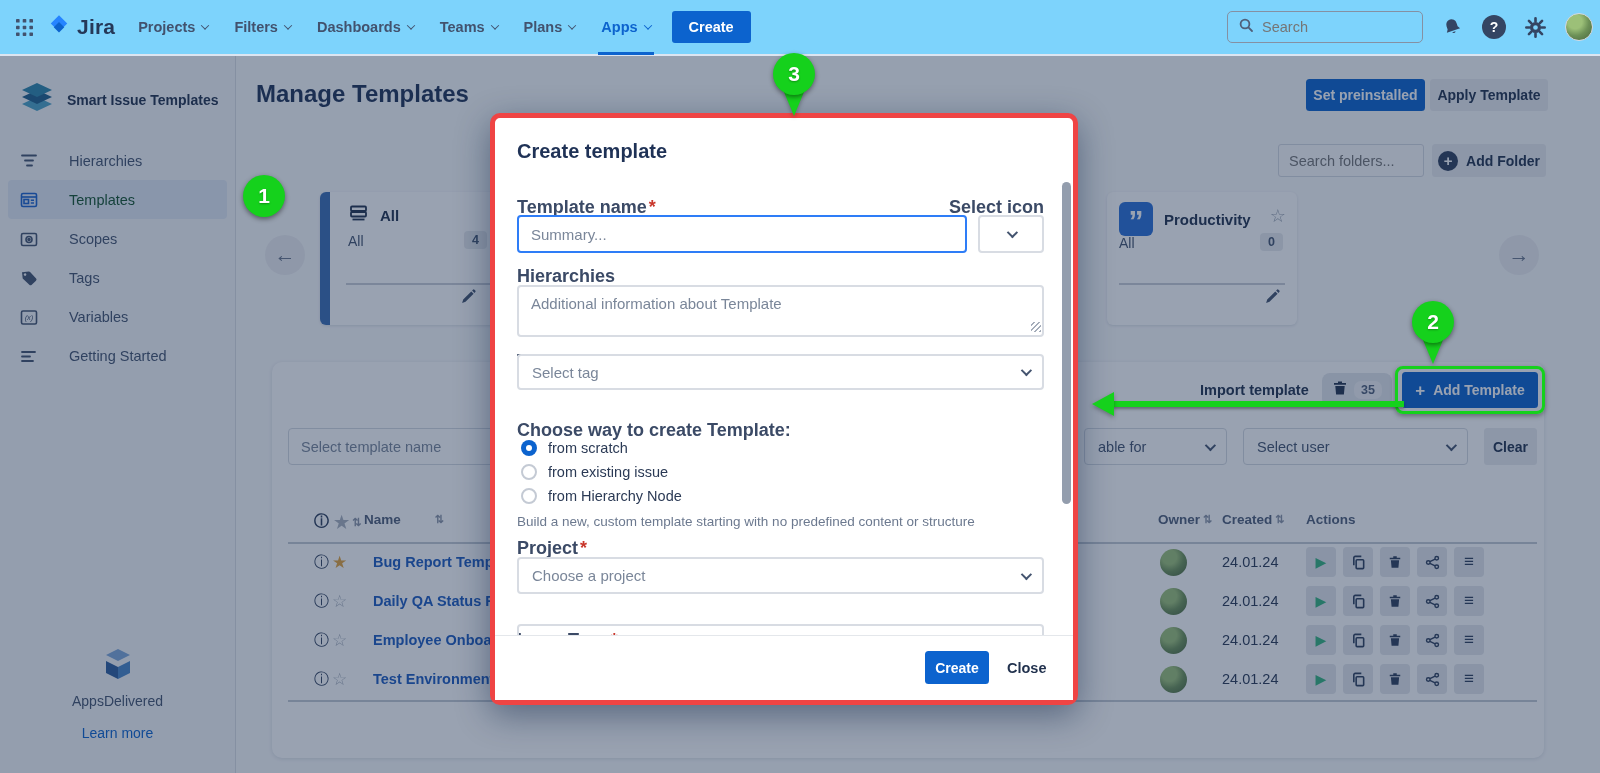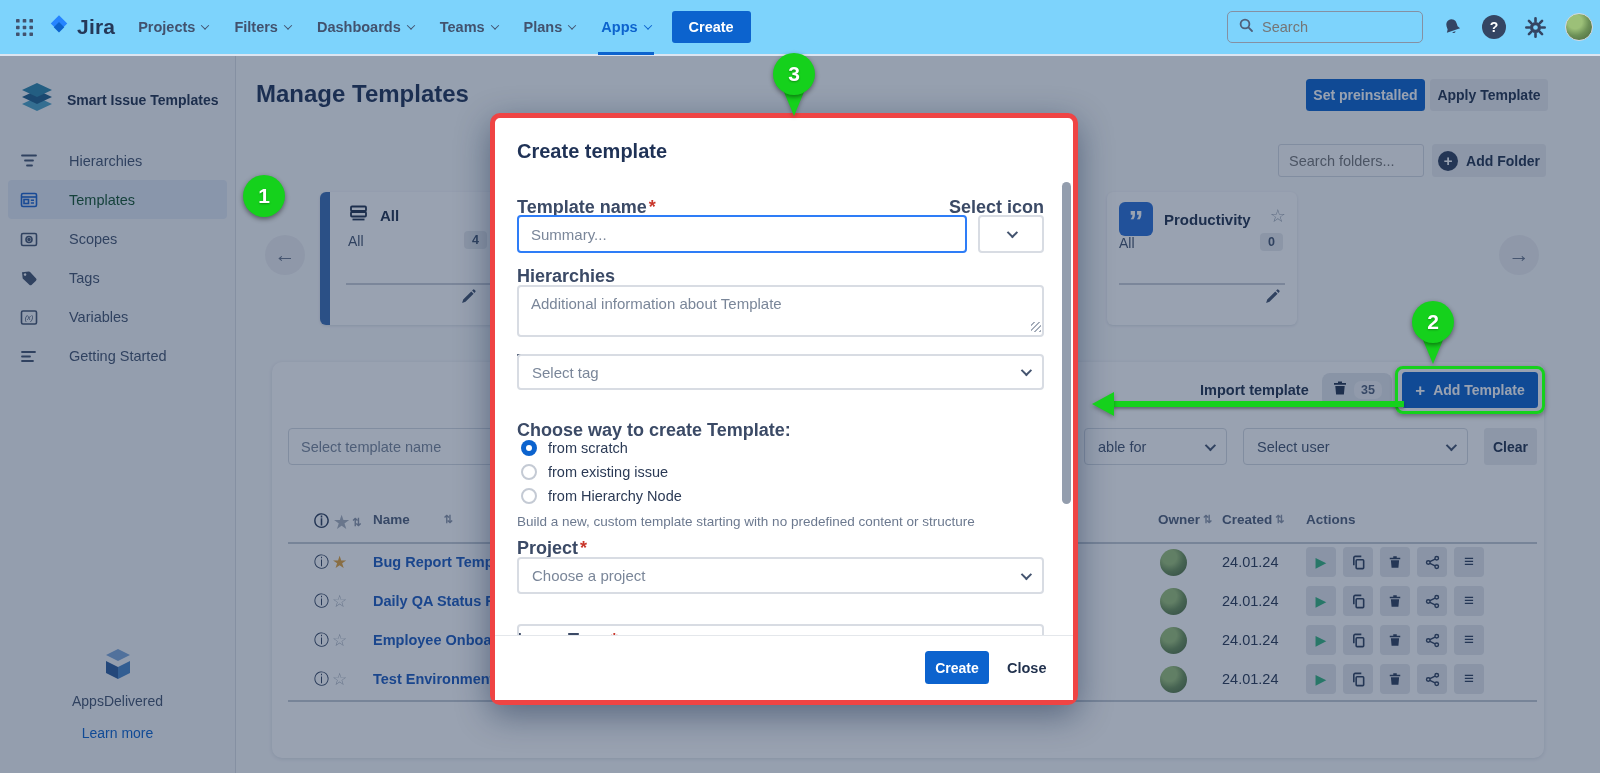--- a/index.html
+++ b/index.html
@@ -405,21 +405,21 @@
     </div>
     <button class="btn btn-gray b-clear">Clear</button>
 
     <div class="th" style="left:42px;">
         <span class="info-g">ⓘ</span>
       </div>
     <div class="th" style="left:62px;">
         <span class="star-g graystar">★</span>
         <span class="sort">⇅</span>
       </div>
-    <div class="th" style="left:101px;gap:34px;">
+    <div class="th" style="left:92px;gap:34px;">
         <span>Name</span>
         <span class="sort">⇅</span>
       </div>
     <div class="th" style="left:886px;">
         <span>Owner</span>
         <span class="sort">⇅</span>
       </div>
     <div class="th" style="left:950px;">
         <span>Created</span>
         <span class="sort">⇅</span>

